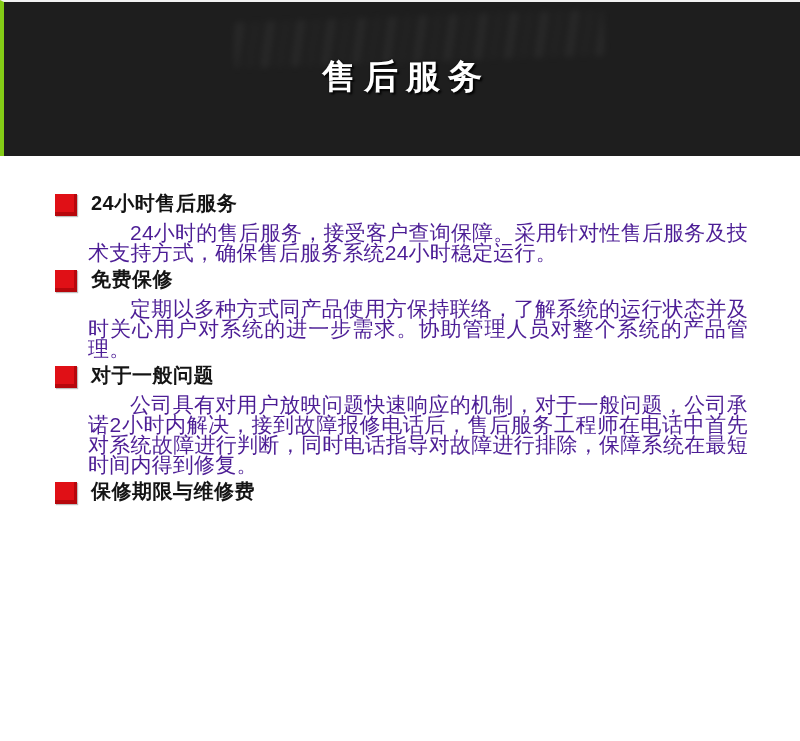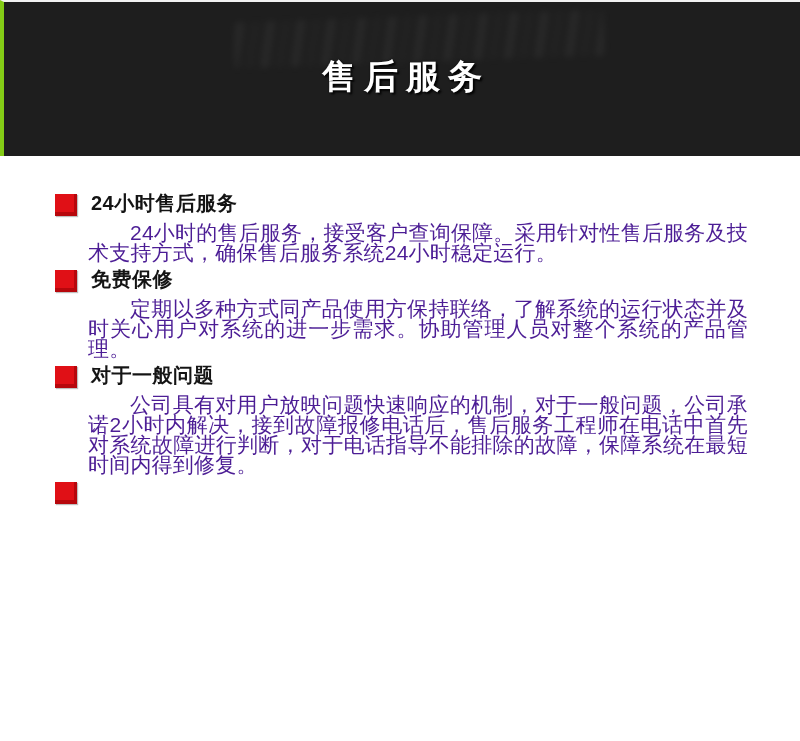--- a/index.html
+++ b/index.html
@@ -120,23 +120,24 @@
         <span class="section-heading">免费保修</span>
       </div>
       <p class="para">定期以多种方式同产品使用方保持联络，了解系统的运行状态并及时关心用户对系统的进一步需求。协助管理人员对整个系统的产品管理。</p>
     </div>
 
     <div class="section">
       <div class="section-header">
         <span class="bullet"></span>
         <span class="section-heading">对于一般问题</span>
       </div>
-      <p class="para">公司具有对用户放映问题快速响应的机制，对于一般问题，公司承诺2小时内解决，接到故障报修电话后，售后服务工程师在电话中首先对系统故障进行判断，对于电话指导不能排除的故障，保障系统在最短时间内得到修复。</p>
+      <p class="para">公司具有对用户放映问题快速响应的机制，对于一般问题，公司承诺2小时内解决，接到故障报修电话后，售后服务工程师在电话中首先对系统故障进行判断，同时电话指导对故障进行排除，保障系统在最短时间内得到修复。</p>
     </div>
 
     <div class="section">
       <div class="section-header">
         <span class="bullet"></span>
+        <span class="section-heading">保修期限与维修费</span>
       </div>
     </div>
 
   </div>
 </div>
 
 </body></html>

